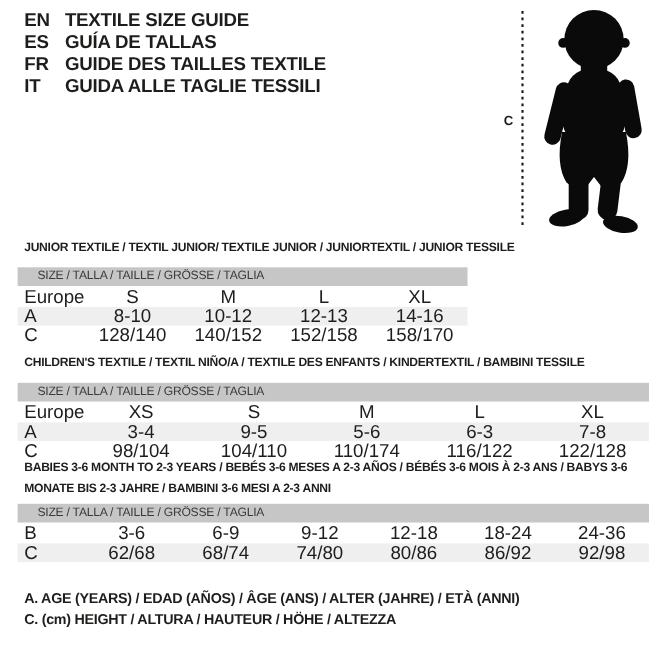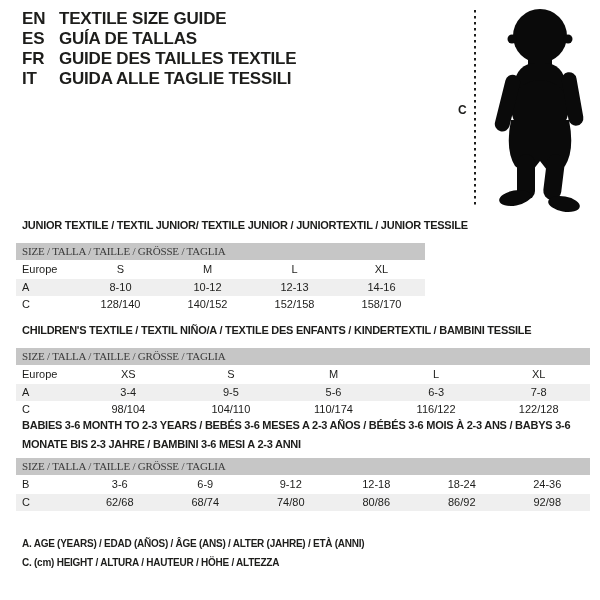--- a/index.html
+++ b/index.html
@@ -29,30 +29,30 @@
   .figure svg{display:block;}
   .fig-label{position:absolute;left:8px;top:100px;
     font-weight:bold;font-size:12px;line-height:12px;}
 
   
   .size-section{position:absolute;}
   .tbl-title{font-weight:bold;font-size:11px;line-height:14px;
     letter-spacing:-0.25px;white-space:nowrap;margin-left:6px;margin-bottom:11px;}
   .tbl-title.two-line{white-space:normal;line-height:19px;margin-bottom:4px;}
   .size-bar{background:var(--bar);height:17px;line-height:17px;
-    padding-left:6px;font-size:11px;color:#3a3a3a;letter-spacing:-0.2px;font-family:Liberation Serif, serif;}
+    padding-left:18px;font-size:11px;color:#3a3a3a;letter-spacing:-0.2px;}
   .tbl-rows{margin-top:1px;}
-  .trow{display:flex;height:17.5px;line-height:17.5px;font-size:11px;align-items:flex-end;}
+  .trow{display:flex;height:17.5px;line-height:17.5px;font-size:17px;align-items:flex-end;}
   .trow.shaded{background:var(--shade);}
   .tlabel{flex:0 0 61px;width:61px;padding-left:6px;}
   .tcell{flex:1;text-align:center;}
 
   
   .notes{position:absolute;left:22px;top:535px;
-    font-weight:bold;font-size:10px;line-height:18.5px;letter-spacing:-0.25px;}
+    font-weight:bold;font-size:13px;line-height:18.5px;letter-spacing:-0.25px;}
   .note-line{white-space:nowrap;}
 </style>
 </head>
 <body>
 
 <div class="lang-list">
   <div class="lang-row">
     <span class="lang-code">EN</span>
     <span class="lang-title">TEXTILE SIZE GUIDE</span>
   </div>

